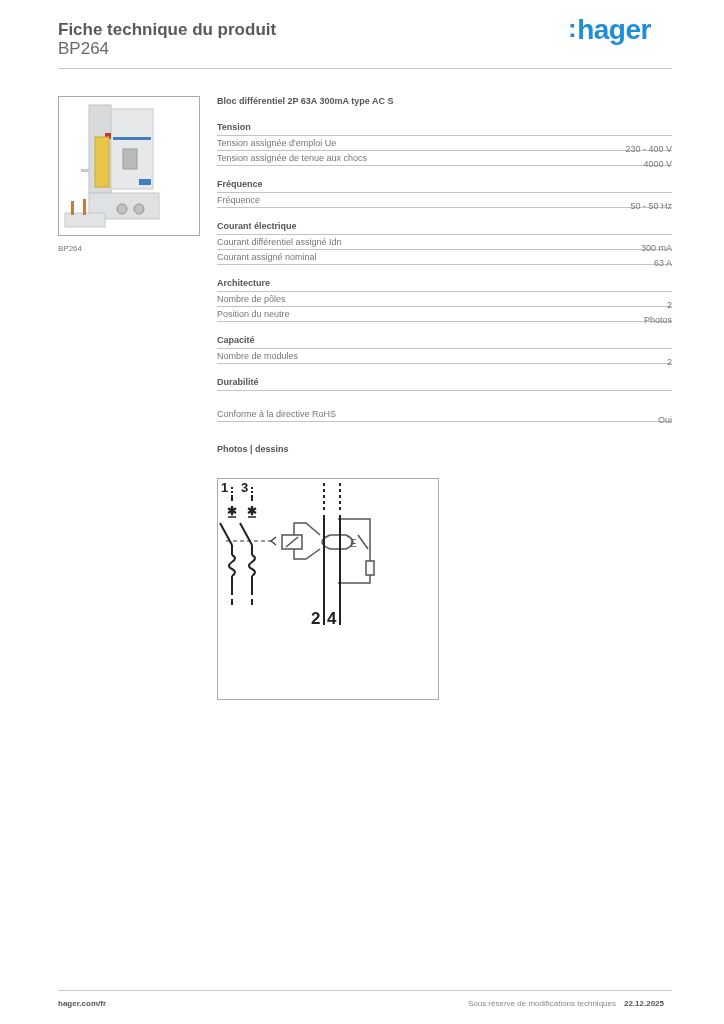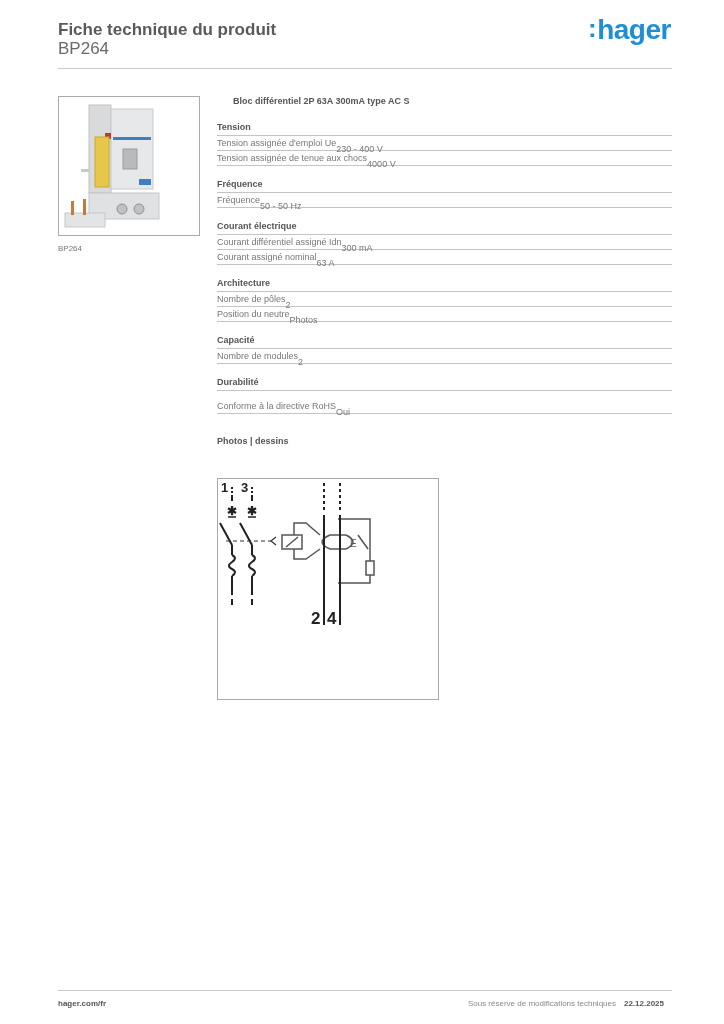--- a/index.html
+++ b/index.html
@@ -1,33 +1,33 @@
 <!DOCTYPE html>
 <html><head>
   <meta charset="utf-8">
   <style>
     html, body { margin: 0; padding: 0; background: #ffffff; }
     body { width: 724px; height: 1024px; position: relative; overflow: hidden;
            font-family: "Liberation Sans", sans-serif; color: #555; }
     .title { position: absolute; left: 58px; top: 20px; font-size: 17px; font-weight: bold; color: #5a5a5a; text-align: right; }
     .subtitle { position: absolute; left: 58px; top: 39px; font-size: 17px; color: #6a6a6a; }
-    .logo { position: absolute; left: 568px; top: 14px; font-size: 28px; font-weight: bold; color: #1e8fd6; letter-spacing: -0.5px; margin-left: 20px; }
+    .logo { position: absolute; left: 568px; top: 14px; font-size: 28px; font-weight: bold; color: #1e8fd6; letter-spacing: -0.5px; }
     .logo .colon { font-size: 26px; position: relative; top: -2px; margin-right: 1px; }
     .hr-top { position: absolute; left: 58px; top: 68px; width: 614px; height: 1px; background: #c8c8c8; }
 
     .photo-frame { position: absolute; left: 58px; top: 96px; width: 142px; height: 140px; border: 1px solid #aaa; box-sizing: border-box; background: #fff; }
     .photo-caption { position: absolute; left: 58px; top: 244px; font-size: 8px; color: #777; }
 
     .content { position: absolute; left: 217px; top: 96px; width: 455px; }
-    .product-name { font-size: 9px; font-weight: bold; color: #555; height: 12px; margin-left: 16px; }
+    .product-name { font-size: 9px; font-weight: bold; color: #555; height: 12px; }
     .section-head { font-size: 9px; font-weight: bold; color: #555; margin-top: 22px; height: 12px; }
     .group { margin-top: 13px; }
     .group:first-of-type { margin-top: 0; }
     .group-title { font-size: 9px; font-weight: bold; color: #555; height: 12px; border-bottom: 1px solid #c4c4c4; padding-bottom: 1px; }
-    .row { display: flex; font-size: 9px; color: #777; height: 14px; line-height: 14px; border-bottom: 1px solid #c4c4c4; }
+    .row { display: flex; justify-content: space-between; font-size: 9px; color: #777; height: 14px; line-height: 14px; border-bottom: 1px solid #c4c4c4; }
     .row .val { text-align: right; margin-top: 6px; }
     .groups { margin-top: 14px; }
 
     .photos-head { font-size: 9px; font-weight: bold; color: #555; margin-top: 22px; height: 12px; }
     .diagram-frame { position: absolute; left: 217px; top: 478px; width: 222px; height: 222px; border: 1px solid #aaa; box-sizing: border-box; background: #fff; }
 
     .hr-bottom { position: absolute; left: 58px; top: 990px; width: 614px; height: 1px; background: #c8c8c8; }
     .footer-left { position: absolute; left: 58px; top: 999px; font-size: 8px; font-weight: bold; color: #555; }
     .footer-center { position: absolute; left: 0; width: 616px; text-align: right; top: 999px; font-size: 8px; color: #888; }
     .footer-right { position: absolute; right: 60px; top: 999px; font-size: 8px; font-weight: bold; color: #555; }
@@ -112,21 +112,21 @@
 
     <div class="group">
       <div class="group-title">Capacité</div>
       <div class="row">
         <span>Nombre de modules</span>
         <span class="val">2</span>
       </div>
     </div>
 
     <div class="group">
-      <div class="group-title" style="margin-bottom:8px;">Durabilité</div>
+      <div class="group-title" style="margin-bottom:16px;">Durabilité</div>
       <div class="row">
         <span>Conforme à la directive RoHS</span>
         <span class="val">Oui</span>
       </div>
     </div>
   </div>
 
   <div class="photos-head">Photos | dessins</div>
 </div>
 

